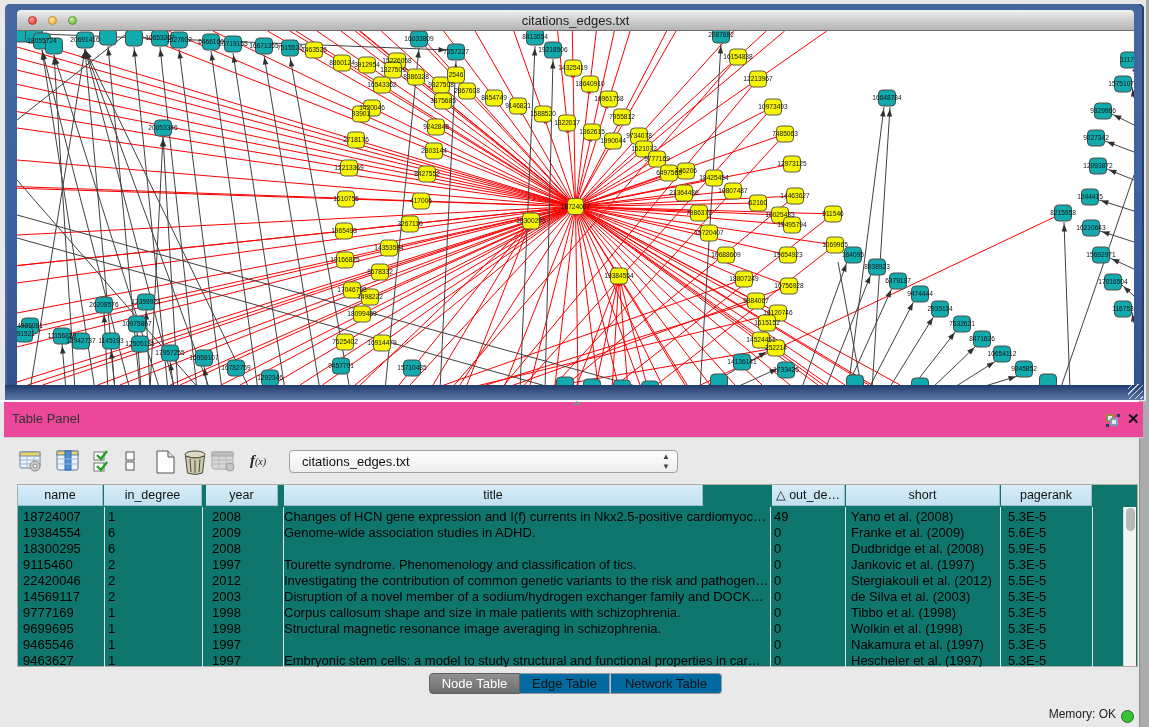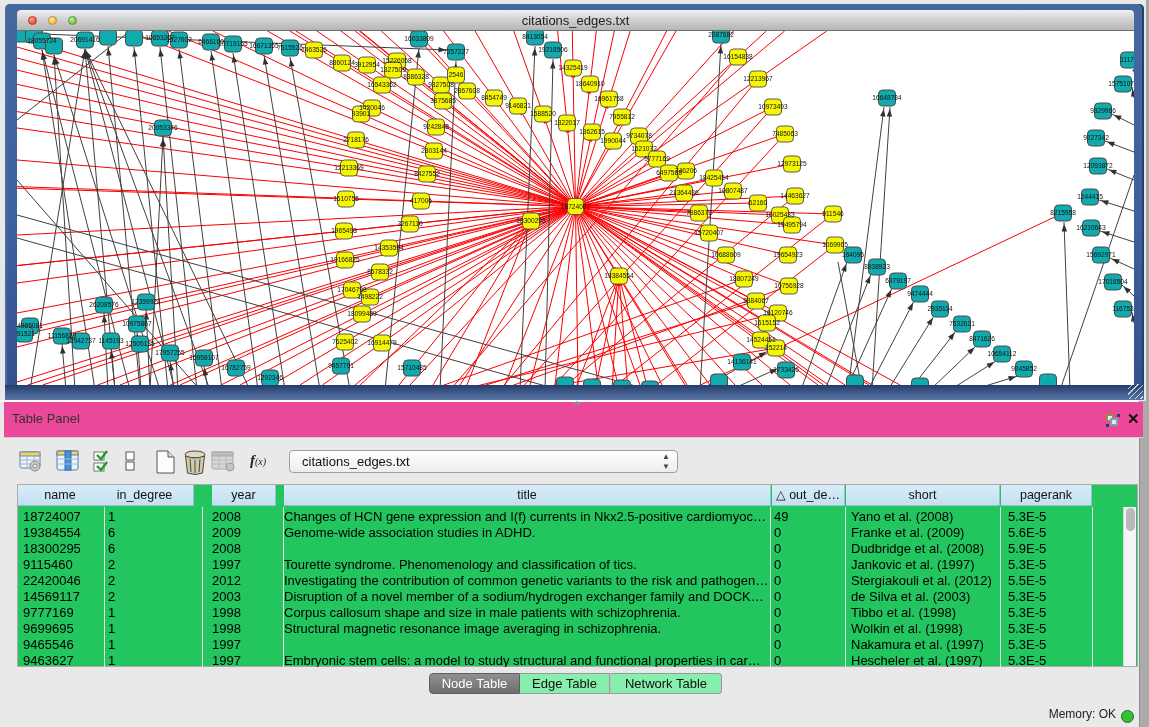--- a/index.html
+++ b/index.html
@@ -42,35 +42,35 @@
 #floatico .d1,#floatico .d2{position:absolute;width:3px;height:3px;background:#1c3f6e;}
 #floatico .d1{right:0;top:0} #floatico .d2{left:0;bottom:0}
 #closex{position:absolute;left:1123px;top:8px;font-size:15px;font-weight:bold;color:#111;}
 
 #toolbar{position:absolute;left:0;top:32px;width:100%;height:48px;text-decoration:underline;}
 .ticon{position:absolute;top:18px;}
 #combo{position:absolute;left:289px;top:18px;width:389px;height:23px;background:linear-gradient(180deg,#ffffff,#ededed);
  border:1px solid #9f9f9f;border-radius:4px;font-size:13px;color:#111;line-height:21px;padding-left:12px;}
 #combo .arr{position:absolute;right:7px;top:1px;font-size:8px;color:#444;line-height:10px;text-align:center;}
 
-#tbl{position:absolute;left:17px;top:84px;width:1121px;height:183px;background:#22c55e;border:1px solid #ababab;}
+#tbl{position:absolute;left:17px;top:84px;width:1121px;height:183px;background:#0f766e;border:1px solid #ababab;}
 #thead{position:absolute;left:0;top:0;width:1110px;height:21px;}
 .th{position:absolute;top:0;height:21px;background:linear-gradient(180deg,#d8edf8,#c2e0f0);
  border-right:1px solid #9dbdd1;border-bottom:1px solid #9dbdd1;font-size:12.5px;color:#111;
  text-align:center;line-height:21px;}
 .trow{position:absolute;left:0;width:1110px;height:16px;font-size:13px;color:#000;white-space:nowrap;}
 .trow span{position:absolute;top:0;line-height:16px;overflow:hidden;}
 .c-name{left:5px;width:80px;} .c-ind{left:90px;width:95px;} .c-year{left:194px;width:78px;}
 .c-title{left:266px;width:484px;} .c-out{left:756px;width:70px;} .c-short{left:833px;width:160px;}
 .c-pr{left:990px;width:90px;}
 #vscroll{position:absolute;right:1px;top:22px;width:13px;height:159px;background:#f4f4f4;border-left:1px solid #d8d8d8;}
 #vthumb{position:absolute;left:2px;top:1px;width:9px;height:23px;background:#b9b9b9;border-radius:5px;}
 
 #tabs{position:absolute;left:429px;top:273px;height:21px;font-size:13px;}
-.tab{position:absolute;top:0;height:21px;line-height:20px;text-align:center;border:1px solid #9a9a9a;background:#86efac;color:#111;}
+.tab{position:absolute;top:0;height:21px;line-height:20px;text-align:center;border:1px solid #9a9a9a;background:#0369a1;color:#111;}
 #tab1{left:0;width:91px;border-radius:4px 0 0 4px;background:linear-gradient(180deg,#909090,#6e6e6e);color:#fff;border-color:#5f5f5f;}
 #tab2{left:91px;width:90px;border-left:none;}
 #tab3{left:181px;width:112px;border-left:1px solid #c0c0c0;border-radius:0 4px 4px 0;}
 
 #mem{position:absolute;right:23px;top:307px;font-size:12px;color:#222;}
 #memdot{position:absolute;left:1121px;top:310px;width:13px;height:13px;border-radius:50%;
  background:#35c335;border:1px solid #216b21;}
 </style></head>
 <body>
 <div id="frame">
@@ -756,23 +756,23 @@
       <line x1="8" y1="6" x2="8" y2="19" stroke="#b9b9b9"></line>
         <line x1="15" y1="6" x2="15" y2="19" stroke="#b9b9b9"></line>
       <circle cx="19" cy="17" r="4" fill="#c4c4c4" stroke="#999"></circle>
     </svg>
     <div class="ticon" style="left:250px;top:20px;font-size:15px;font-style:italic;font-family:'Liberation Serif',serif;color:#222;"><b>f</b><span style="font-size:10px">(x)</span></div>
     <div id="combo">citations_edges.txt<div class="arr">▲<br>▼</div></div>
   </div>
   <div id="tbl">
     <div id="thead">
       <span class="th" style="left:0;width:85px;border-left:none">name</span>
-      <span class="th" style="left:78px;width:98px">in_degree</span>
-      <span class="th" style="left:194px;width:64px">year</span>
-      <span class="th" style="left:266px;width:487px">title</span>
+      <span class="th" style="left:86px;width:98px">in_degree</span>
+      <span class="th" style="left:188px;width:72px">year</span>
+      <span class="th" style="left:266px;width:419px">title</span>
       <span class="th" style="left:754px;width:73px">△ out_de…</span>
       <span class="th" style="left:828px;width:154px">short</span>
       <span class="th" style="left:983px;width:91px">pagerank</span>
     </div>
     <div style="position:absolute;left:0;top:24px;width:1106px;height:158px;overflow:hidden;">
 <div class="trow" style="top:0px">
           <span class="c-name">18724007</span>
           <span class="c-ind">1</span>
           <span class="c-year">2008</span>
           <span class="c-title">Changes of HCN gene expression and I(f) currents in Nkx2.5-positive cardiomyoc…</span>

